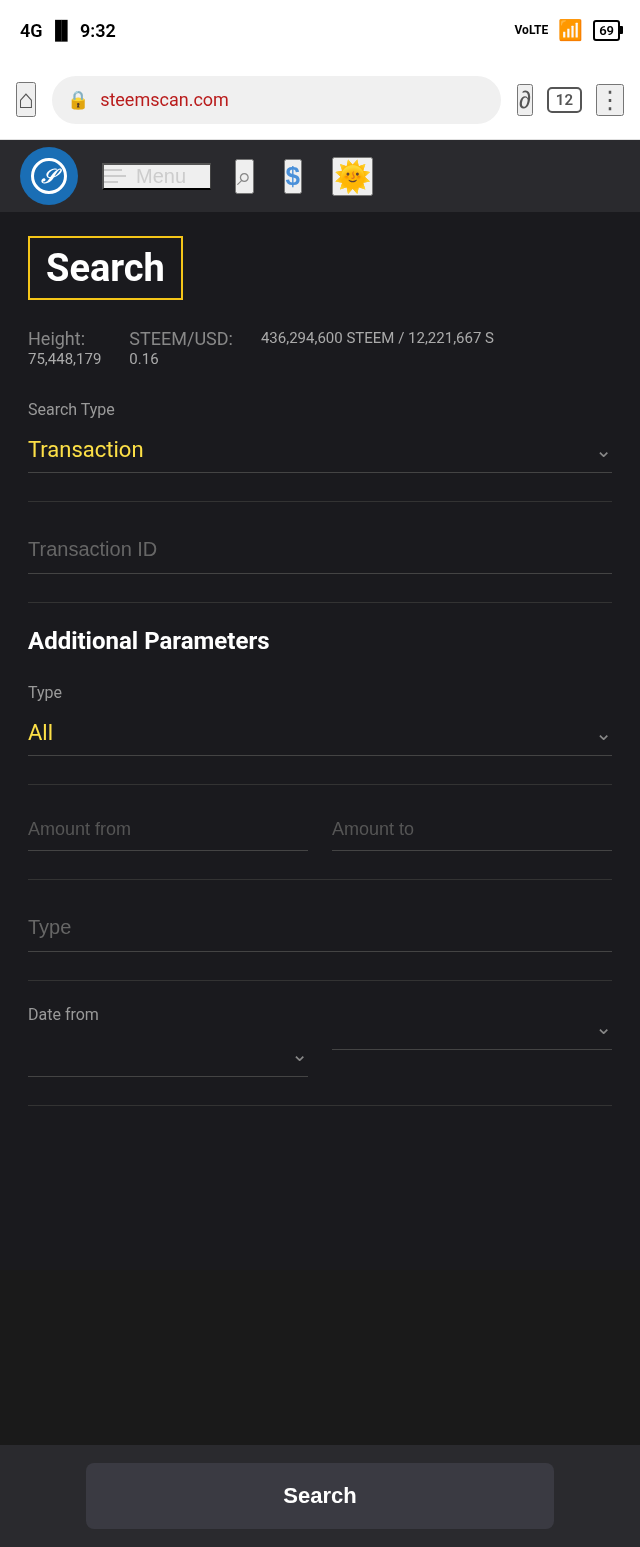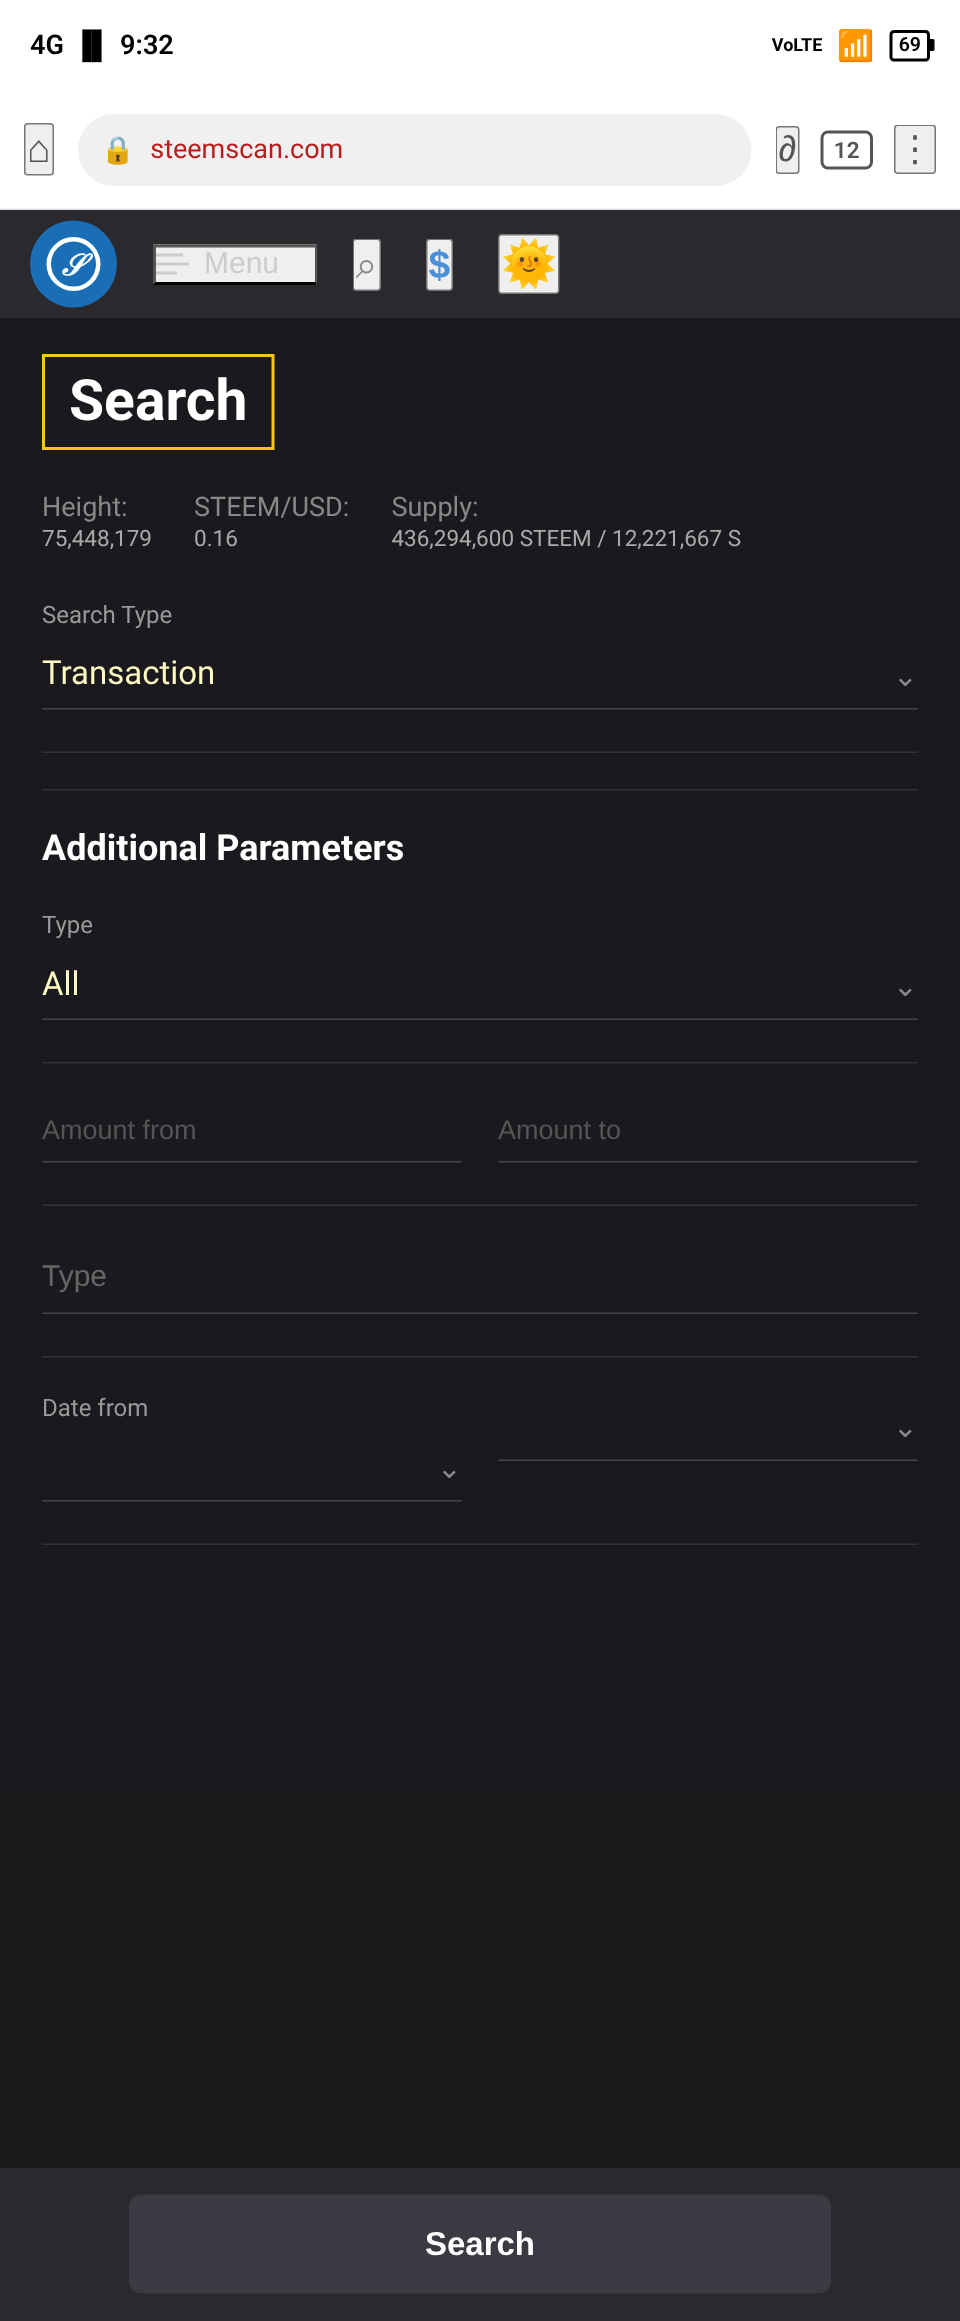--- a/index.html
+++ b/index.html
@@ -245,21 +245,21 @@
       color: #fff;
       font-size: 22px;
       padding: 10px 0;
       display: flex;
       align-items: center;
       justify-content: space-between;
       cursor: pointer;
     }
     .field-select-text {
       font-size: 22px;
-      color: #fef9c3;
+      color: #fde047;
     }
     .chevron-down {
       font-size: 20px;
       color: #888;
     }
     .field-input {
       width: 100%;
       background: transparent;
       border: none;
       border-bottom: 1px solid #444;
@@ -417,37 +417,39 @@
   <div class="stats-bar">
     <div class="stat-item">
       <span class="stat-label">Height:</span>
       <span class="stat-value">75,448,179</span>
     </div>
     <div class="stat-item">
       <span class="stat-label">STEEM/USD:</span>
       <span class="stat-value">0.16</span>
     </div>
     <div class="stat-item">
-      <span class="stat-label">Supply:</span>
       <span class="stat-value">436,294,600 STEEM / 12,221,667 S</span>
     </div>
   </div>
 
   
   <div class="form-section">
     <div class="field-group">
       <span class="field-label">Search Type</span>
       <div class="field-select">
         <span class="field-select-text">Transaction</span>
         <span class="chevron-down">⌄</span>
       </div>
     </div>
 
     <div class="divider"></div>
 
+    <div class="field-group">
+      <input class="field-input" type="text" placeholder="Transaction ID" style="">
+    </div>
 
     <div class="divider"></div>
 
     <h2 class="section-heading">Additional Parameters</h2>
 
     <div class="field-group">
       <span class="field-label">Type</span>
       <div class="field-select">
         <span class="field-select-text">All</span>
         <span class="chevron-down">⌄</span>

